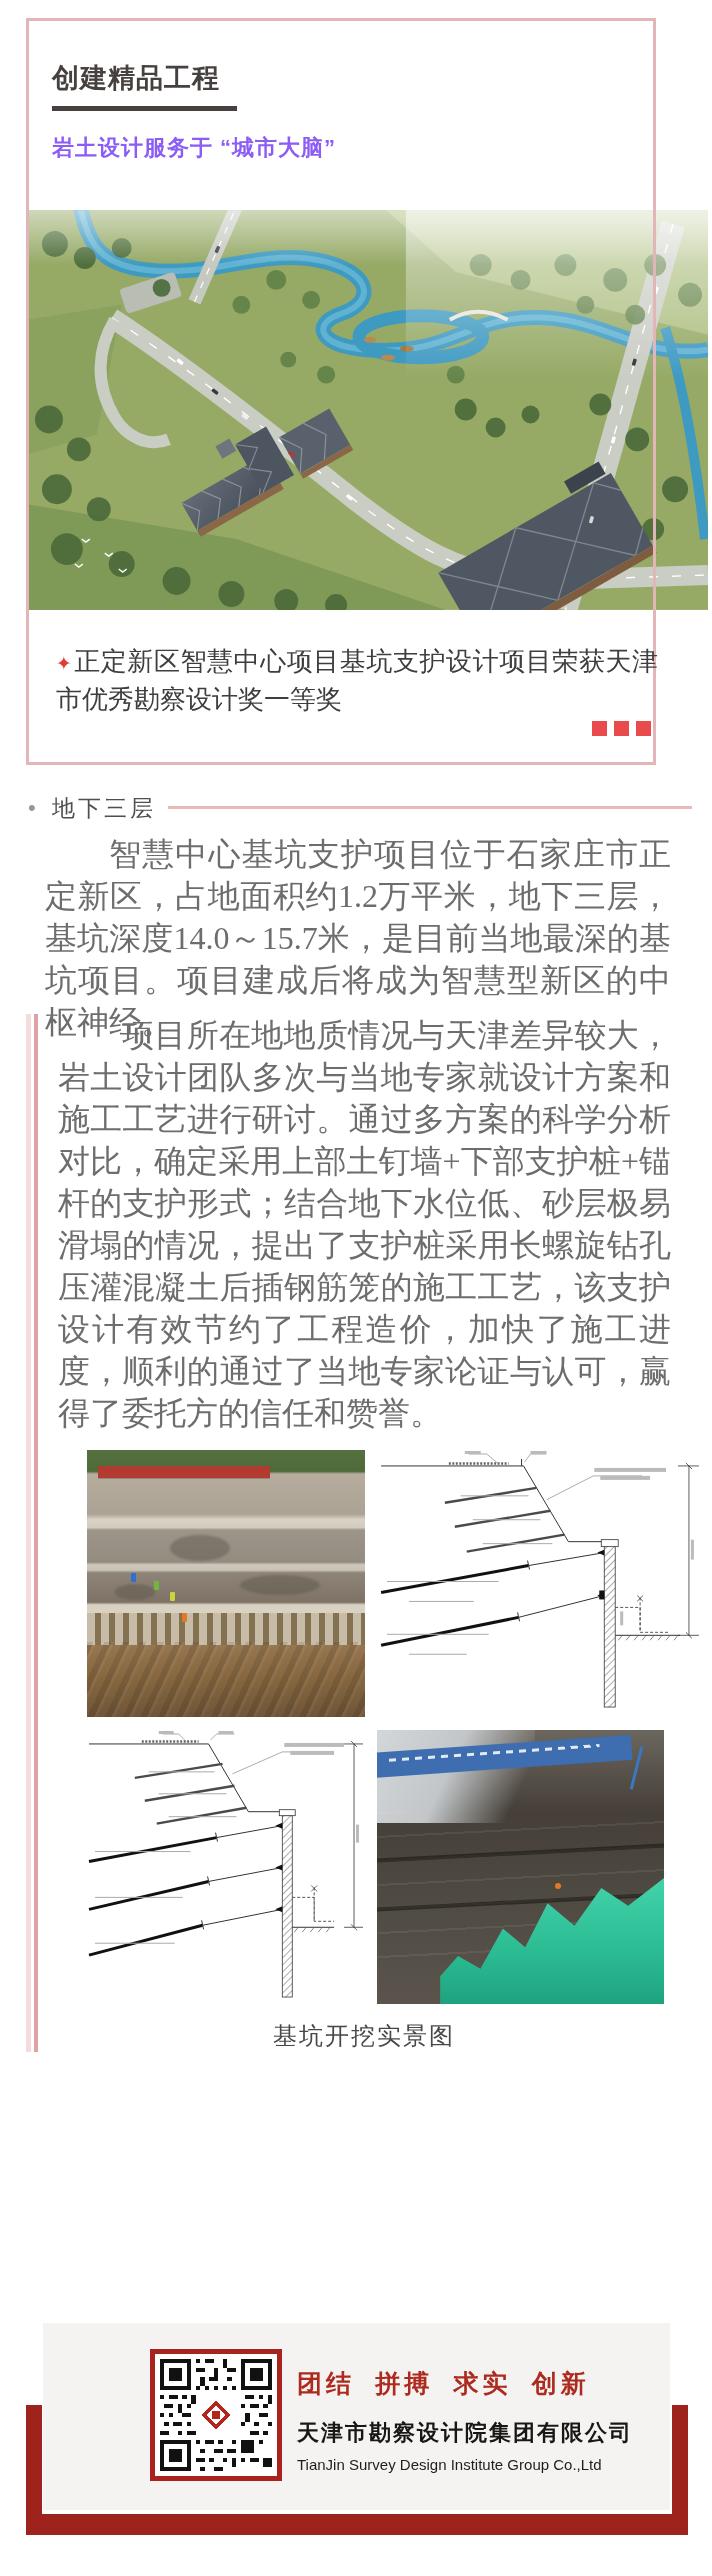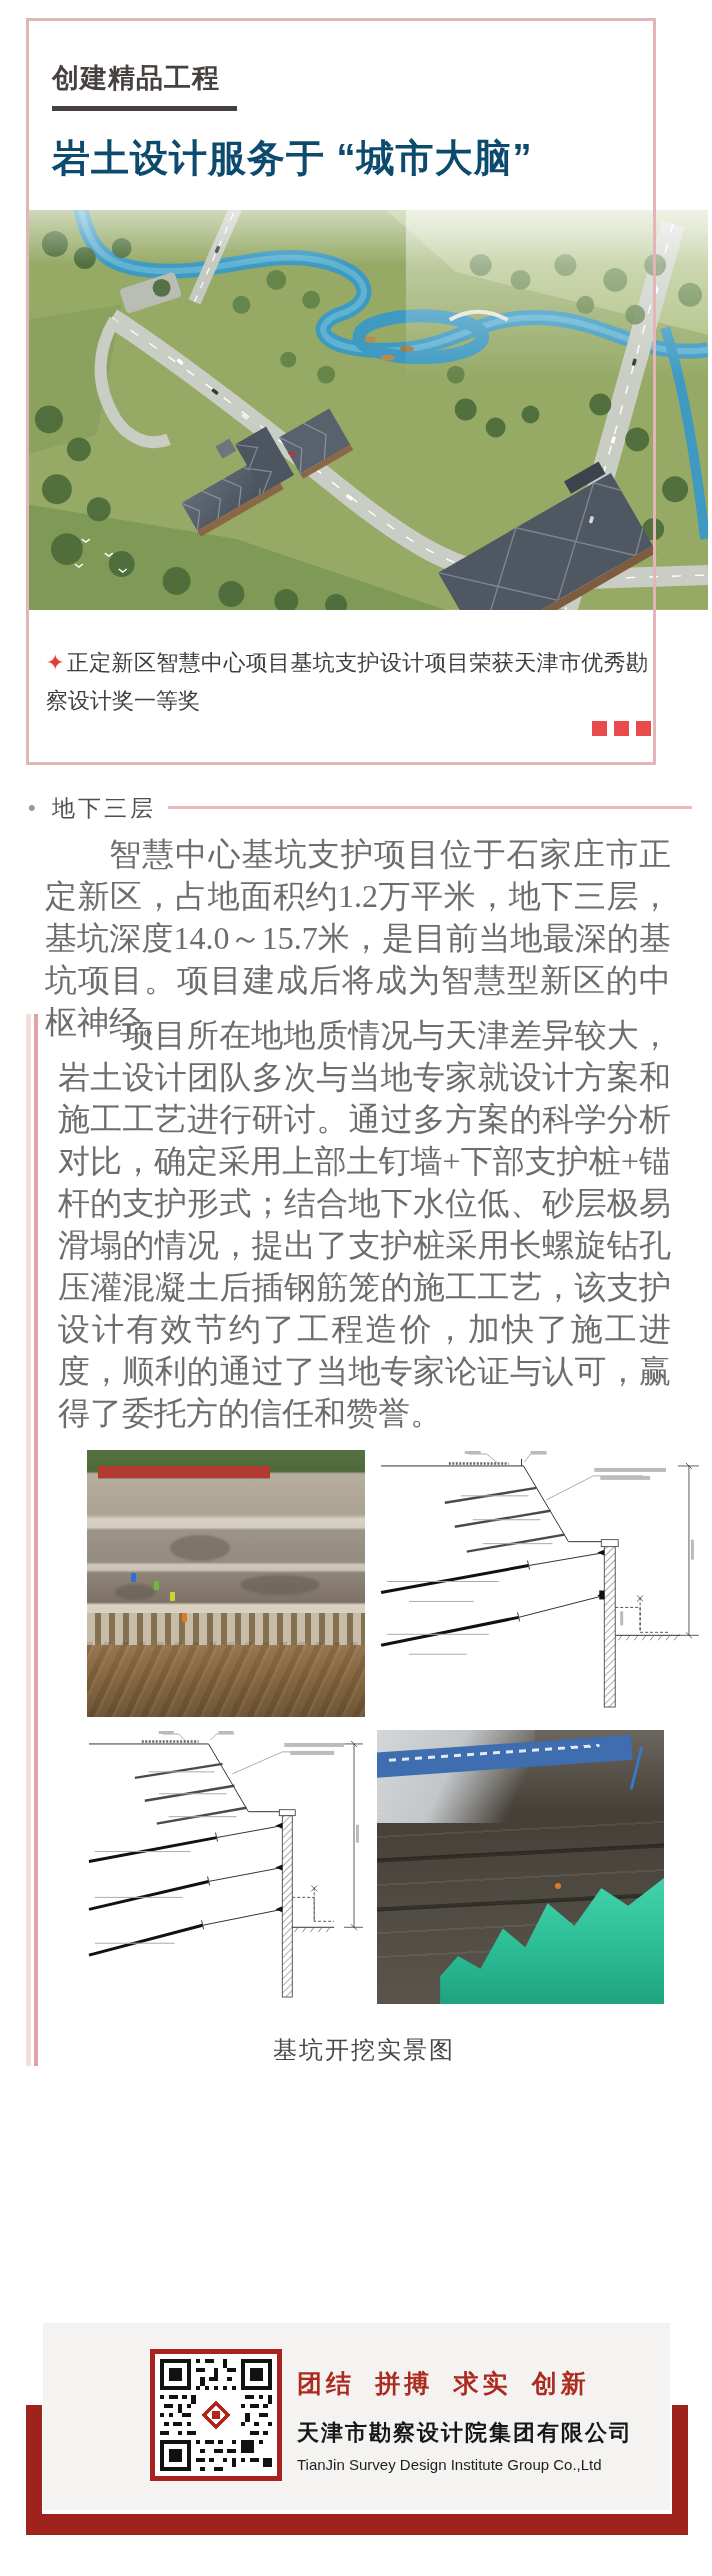--- a/index.html
+++ b/index.html
@@ -6,27 +6,27 @@
   #page{position:relative;width:713px;height:2576px;background:#fff;overflow:hidden;
         font-family:"Liberation Serif","DejaVu Serif",serif;}
 
   
   .card-border{position:absolute;left:26px;top:18px;width:624px;height:741px;
                border:3px solid #e2b6b8;pointer-events:none;z-index:6;background:transparent;}
   .title1{position:absolute;left:52px;top:60px;font-family:"Liberation Sans",sans-serif;
           font-size:27px;font-weight:bold;color:#46413e;letter-spacing:1px;z-index:3;}
   .title-underline{position:absolute;left:52px;top:106px;width:185px;height:5px;background:#46413e;z-index:3;}
   .title2{position:absolute;left:52px;top:133px;font-family:"Liberation Sans",sans-serif;
-          font-size:38px;font-weight:bold;color:#0c4a6e;letter-spacing:1px;z-index:3;}
+          font-size:22px;font-weight:bold;color:#8b5cf6;letter-spacing:1px;z-index:3;}
 
   .aerial{position:absolute;left:27px;top:210px;width:681px;height:400px;z-index:4;overflow:hidden;}
   .aerial svg{display:block;}
 
-  .award{position:absolute;left:46px;top:644px;width:602px;font-size:22px;line-height:38px;
-         color:#3e3e3e;z-index:7;text-align:justify;}
+  .award{position:absolute;left:56px;top:644px;width:602px;font-size:26px;line-height:38px;
+         color:#3e3e3e;z-index:7;text-align:justify;font-family:Liberation Mono, monospace;}
   .award .star{color:#e23c38;margin-right:2px;}
   .sq-row{position:absolute;right:62px;top:721px;display:flex;gap:7px;z-index:7;}
   .sq{width:15px;height:15px;background:#e94b4d;}
 
   
   .section-head{position:absolute;left:28px;top:793px;width:668px;height:30px;z-index:2;}
   .section-head .bullet{position:absolute;left:0;top:2px;color:#979797;font-size:22px;
                         font-family:"Liberation Sans",sans-serif;}
   .section-head .stitle{position:absolute;left:24px;top:0;font-family:"Liberation Sans",sans-serif;
                         font-size:23px;color:#4f4f4f;letter-spacing:3px;}
@@ -71,21 +71,21 @@
   .ph2 .waler{position:absolute;width:110%;height:4px;background:rgba(20,18,15,.55);transform:rotate(-3deg);}
   .ph2 .tarp{position:absolute;right:0;bottom:0;width:78%;height:46%;
        background:linear-gradient(180deg,#43d3ab 0%,#2bbb92 60%,#1ea37e 100%);
        clip-path:polygon(0 78%,8% 62%,18% 72%,28% 40%,38% 55%,48% 20%,60% 38%,72% 8%,84% 22%,100% 0,100% 100%,0 100%);}
   .ph2 .crane{position:absolute;right:9%;top:6%;width:3px;height:44px;background:#3a78c2;transform:rotate(14deg);}
   .ph2 .dot{position:absolute;width:6px;height:6px;border-radius:50%;background:#e07a28;}
 
   .cad{flex:none;background:#fff;}
   .cad svg{display:block;}
 
-  .figcap{margin-top:30px;text-align:center;font-size:24px;color:#484848;letter-spacing:2px;}
+  .figcap{margin-top:16px;text-align:center;font-size:24px;color:#484848;letter-spacing:2px;}
   .para3{margin-top:16px;width:613px;}
 
   
   .footer{position:absolute;left:26px;top:2323px;width:662px;height:211px;}
   .footer .gray{position:absolute;left:17px;top:0;width:627px;height:187px;background:#f4f3f1;}
   .footer .redU{position:absolute;left:0;top:82px;width:662px;height:130px;box-sizing:border-box;
       border-left:16px solid #9e231d;border-right:16px solid #9e231d;border-bottom:21px solid #9e231d;}
   .qr{position:absolute;left:124px;top:26px;width:112px;height:112px;background:#fff;
       border:5px solid #a8231d;padding:5px;}
   .ftext{position:absolute;left:271px;top:44px;width:379px;}

